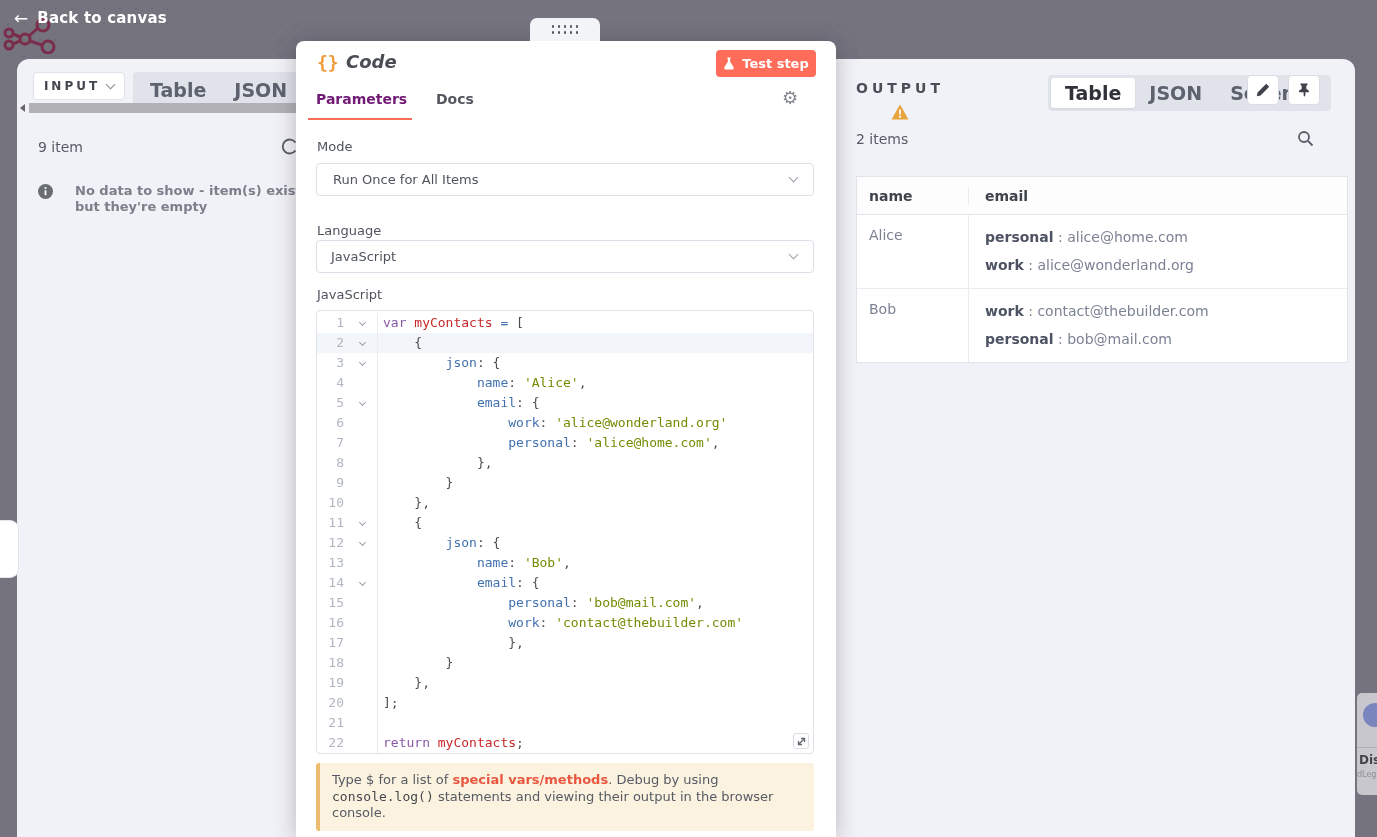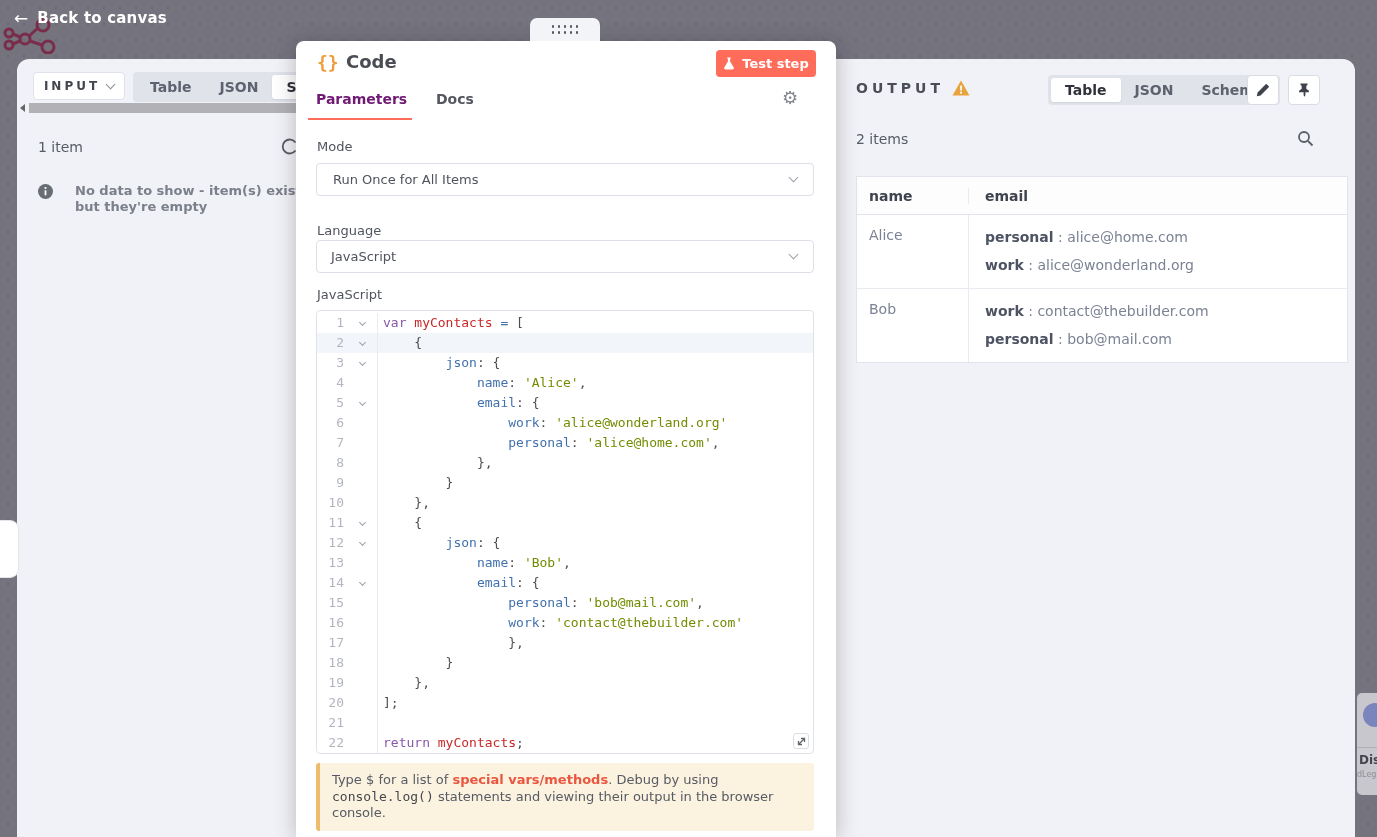--- a/index.html
+++ b/index.html
@@ -18,21 +18,21 @@
   .back-link .arrow { font-size:17px; line-height:20px; }
   .back-link .lbl { font-size:15px; font-weight:600; letter-spacing:.2px; }
   .n8n-logo { position:absolute; left:2px; top:18px; z-index:2; opacity:.9; }
 
   
   .ndv { position:absolute; left:17px; top:59px; width:1338px; height:778px;
          background:#f1f2f7; border-radius:12px 12px 0 0; z-index:4; }
 
   
   .seg { display:inline-flex; align-items:center; background:#e1e3eb; border-radius:4px; padding:3px; }
-  .seg .seg-item { font-size:14px; font-weight:600; color:#5d626e; padding:4px 14px; border-radius:3px; cursor:pointer; white-space:nowrap; }
+  .seg .seg-item { font-size:19px; font-weight:600; color:#5d626e; padding:4px 14px; border-radius:3px; cursor:pointer; white-space:nowrap; }
   .seg .seg-item.active { background:#fff; color:#30323a; box-shadow:0 1px 2px rgba(50,50,60,.08); }
 
   
   .input-select { position:absolute; left:16px; top:13px; height:28px; width:92px;
       background:#fff; border:1px solid #dfe2ea; border-radius:4px;
       display:flex; align-items:center; justify-content:center; gap:7px; cursor:pointer; }
   .input-select .t { font-size:12px; font-weight:700; letter-spacing:3px; color:#43464f; }
   .chev { width:7px; height:7px; border-right:1.6px solid #8a8f99; border-bottom:1.6px solid #8a8f99;
           transform:rotate(45deg); margin-top:-4px; }
   .input-tabs { position:absolute; left:116px; top:13px; }
@@ -40,21 +40,21 @@
   .hscrollbar .sb-arrow { width:0; height:0; border-top:4px solid transparent; border-bottom:4px solid transparent;
       border-right:5px solid #65646d; margin-right:4px; cursor:pointer; }
   .hscrollbar .sb-thumb { height:10px; width:560px; background:#b2b2b6; cursor:pointer; }
   .items-count { font-size:14px; color:#565c67; }
   .input-count { position:absolute; left:21px; top:80px; }
   .refresh-ic { position:absolute; left:264px; top:79px; cursor:pointer; }
   .input-notice { position:absolute; left:21px; top:124px; width:278px; display:flex; gap:22px; }
   .input-notice .txt { font-size:13px; font-weight:600; color:#7a7f8a; line-height:16px; }
 
   
-  .output-title { position:absolute; left:839px; top:21px; display:flex; align-items:center; gap:8px; }
+  .output-title { position:absolute; left:839px; top:21px; display:flex; align-items:center; gap:8px;flex-direction:column; }
   .output-title .t { font-size:14px; font-weight:700; letter-spacing:4px; color:#4b4e58; }
   .output-tabs { position:absolute; left:1031px; top:16px; }
   .icon-btn { position:absolute; width:32px; height:30px; background:#fff; border:1px solid #d8dce4;
       border-radius:4px; display:flex; align-items:center; justify-content:center; cursor:pointer; }
   .out-count { position:absolute; left:839px; top:72px; }
   .search-ic { position:absolute; left:1280px; top:71px; cursor:pointer; }
 
   .out-table { position:absolute; left:839px; top:117px; width:492px; background:#fff;
       border:1px solid #e2e4ec; font-size:14px; }
   .ot-header { display:flex; height:38px; border-bottom:1px solid #e2e4ec; align-items:center; background:#fdfdfe; }
@@ -70,21 +70,21 @@
   
   .modal { position:absolute; left:296px; top:41px; width:540px; height:796px; background:#fff;
       border-radius:8px 8px 0 0; box-shadow:0 3px 22px rgba(35,25,35,.28); z-index:6; }
   .drag-handle { position:absolute; left:234px; top:-23px; width:70px; height:23px; background:#f3f4f8;
       border-radius:7px 7px 0 0; display:flex; align-items:center; justify-content:center; cursor:grab; }
   .drag-dots { display:grid; grid-template-columns:repeat(5,2.5px); grid-template-rows:repeat(2,2.5px); gap:3.5px; }
   .drag-dots i { background:#55555f; border-radius:50%; }
 
   .m-braces { position:absolute; left:21px; top:11px; font-family:"DejaVu Sans Mono", monospace;
       font-size:18px; font-weight:700; color:#ef9d3c; }
-  .m-title { position:absolute; left:50px; top:10px; font-size:18px; font-weight:600; color:#4b4d55; }
+  .m-title { position:absolute; left:50px; top:10px; font-size:18px; font-weight:600; color:#4b4d55;font-style:italic; }
   .test-btn { position:absolute; left:420px; top:9px; width:100px; height:27px; background:#ff6d5a;
       border-radius:4px; display:flex; align-items:center; justify-content:center; gap:7px; cursor:pointer; }
   .test-btn .t { color:#fff; font-size:13px; font-weight:600; }
 
   .m-tab { position:absolute; top:50px; font-size:14px; font-weight:600; cursor:pointer; }
   .m-tab.params { left:20px; color:#701a75; }
   .m-tab.docs { left:140px; color:#54575f; }
   .m-tab-underline { position:absolute; left:12px; top:77px; width:104px; height:2px; background:#ff6d5a; }
   .gear-ic { position:absolute; left:486px; top:48px; font-size:18px; color:#83868e; cursor:pointer; line-height:18px; }
 
@@ -159,21 +159,21 @@
     </div>
     <div class="seg input-tabs">
       <span class="seg-item">Table</span>
       <span class="seg-item">JSON</span>
       <span class="seg-item active">Schema</span>
     </div>
     <div class="hscrollbar">
       <span class="sb-arrow"></span>
       <span class="sb-thumb"></span>
     </div>
-    <div class="items-count input-count">1 item</div>
+    <div class="items-count input-count">9 item</div>
     <svg class="refresh-ic" width="17" height="17" viewBox="0 0 17 17" fill="none" stroke="#585d66" stroke-width="1.8">
       <path d="M14.5 4.5 A7 7 0 1 0 14.5 12.5"></path>
     </svg>
     <div class="input-notice">
       <svg width="15" height="15" viewBox="0 0 15 15" style="flex:none;margin-top:1px;">
         <circle cx="7.5" cy="7.5" r="7.5" fill="#686c73"></circle>
         <rect x="6.6" y="6.3" width="1.8" height="5" fill="#fff"></rect>
         <circle cx="7.5" cy="4" r="1.1" fill="#fff"></circle>
       </svg>
       <span class="txt">No data to show - item(s) exist, but they're empty</span>

